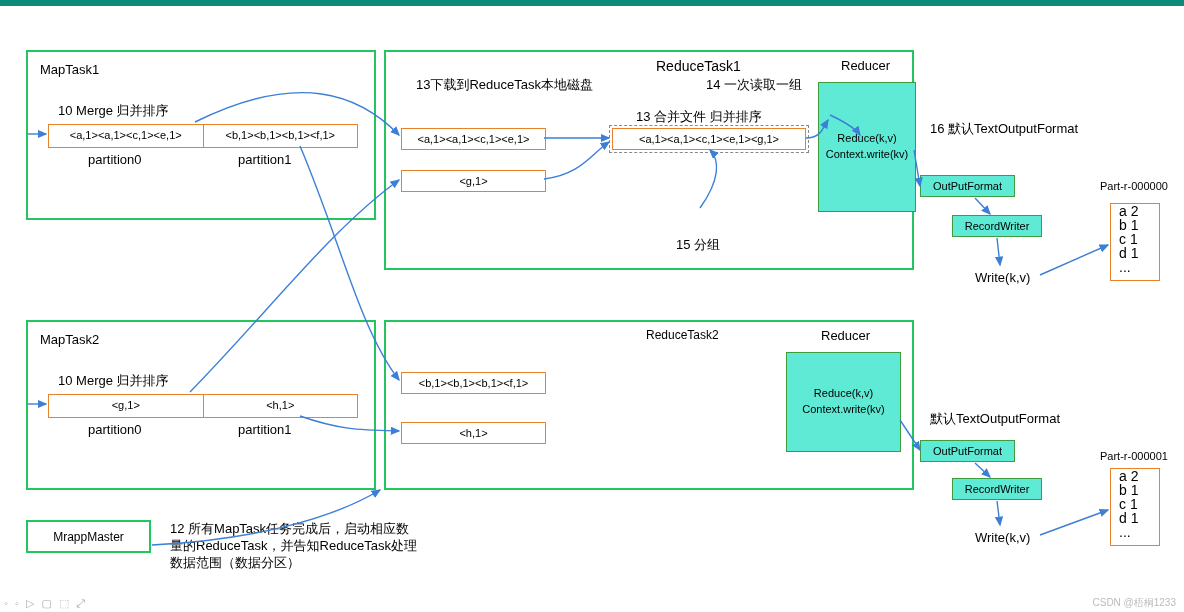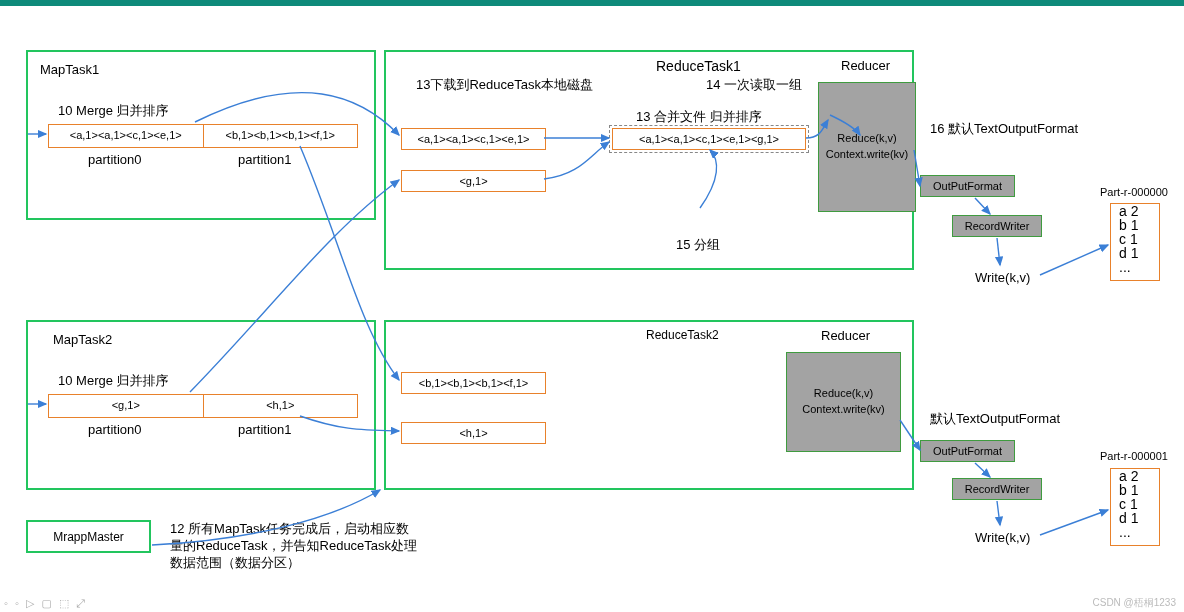--- a/index.html
+++ b/index.html
@@ -10,21 +10,21 @@
     background: #fff;
     width: 1184px;
     height: 612px;
     position: relative;
     overflow: hidden;
   }
   .topbar { position: absolute; top: 0; left: 0; width: 100%; height: 6px; background: #0e8a7a; }
   .abs { position: absolute; }
   .box-black { border: 2px solid #22c55e; background: #fff; }
   .box-orange { border: 1.5px solid #e8812b; background: #fff; text-align: center; }
-  .box-green { border: 1.5px solid #3f9b3f; background: #a3a3a3; text-align: center; }
+  .box-green { border: 1.5px solid #3f9b3f; background: #5eead4; text-align: center; }
   .box-dashed { border: 1px dashed #888; }
   .centered { display: flex; align-items: center; justify-content: center; }
   .label { font-size: 13px; }
   .small { font-size: 11px; }
   .partcell { display: inline-block; border-right: 1.5px solid #e8812b; padding: 4px 6px; font-size: 11px; }
   .partcell:last-child { border-right: none; }
   .outcell { padding: 0 8px; font-size: 14px; line-height: 14px; }
   svg.arrows { position: absolute; top: 0; left: 0; width: 1184px; height: 612px; pointer-events: none; }
   .watermark { position: absolute; right: 8px; bottom: 2px; font-size: 10px; color: #bbb; }
   .footer-icons { position: absolute; left: 4px; bottom: 2px; font-size: 11px; color: #aaa; letter-spacing: 2px; }
@@ -39,21 +39,21 @@
   <div class="abs label" style="left:30px; top:50px;">10 Merge 归并排序</div>
   <div class="abs box-orange" style="left:20px; top:72px; width:310px; height:24px; display:flex;">
     <span class="partcell" style="flex:1;">&lt;a,1&gt;&lt;a,1&gt;&lt;c,1&gt;&lt;e,1&gt;</span>
     <span class="partcell" style="flex:1;">&lt;b,1&gt;&lt;b,1&gt;&lt;b,1&gt;&lt;f,1&gt;</span>
   </div>
   <div class="abs label" style="left:60px; top:100px;">partition0</div>
   <div class="abs label" style="left:210px; top:100px;">partition1</div>
 </div>
 
 <div class="abs box-black" style="left:26px; top:320px; width:350px; height:170px;">
-  <div class="abs label" style="left:12px; top:10px;margin-left:13px;">MapTask2</div>
+  <div class="abs label" style="left:12px; top:10px;">MapTask2</div>
   <div class="abs label" style="left:30px; top:50px;">10 Merge 归并排序</div>
   <div class="abs box-orange" style="left:20px; top:72px; width:310px; height:24px; display:flex;">
     <span class="partcell" style="flex:1;">&lt;g,1&gt;</span>
     <span class="partcell" style="flex:1;">&lt;h,1&gt;</span>
   </div>
   <div class="abs label" style="left:60px; top:100px;">partition0</div>
   <div class="abs label" style="left:210px; top:100px;">partition1</div>
 </div>
 
 <div class="abs box-black" style="left:384px; top:50px; width:530px; height:220px;">
@@ -73,21 +73,21 @@
   <div class="abs box-green" style="left:432px; top:30px; width:98px; height:130px;"></div>
   <div class="abs label" style="left:455px; top:6px;">Reducer</div>
   <div class="abs small centered" style="left:432px; top:80px; width:98px;">Reduce(k,v)</div>
   <div class="abs small centered" style="left:432px; top:96px; width:98px;">Context.write(kv)</div>
 </div>
 
 <div class="abs label" style="left:930px; top:120px;">16 默认TextOutputFormat</div>
 <div class="abs box-green centered small" style="left:920px; top:175px; width:95px; height:22px;">OutPutFormat</div>
 <div class="abs box-green centered small" style="left:952px; top:215px; width:90px; height:22px;">RecordWriter</div>
 <div class="abs label" style="left:975px; top:270px;">Write(k,v)</div>
-<div class="abs label small" style="left:1100px; top:186px;">Part-r-000000</div>
+<div class="abs label small" style="left:1100px; top:180px;">Part-r-000000</div>
 <div class="abs box-orange" style="left:1110px; top:203px; width:50px; height:78px; text-align:left;">
   <div class="outcell">a 2</div>
   <div class="outcell">b 1</div>
   <div class="outcell">c 1</div>
   <div class="outcell">d 1</div>
   <div class="outcell">...</div>
 </div>
 
 <div class="abs box-black" style="left:384px; top:320px; width:530px; height:170px;">
   <div class="abs label" style="left:260px; top:6px; font-size:12px;">ReduceTask2</div>

